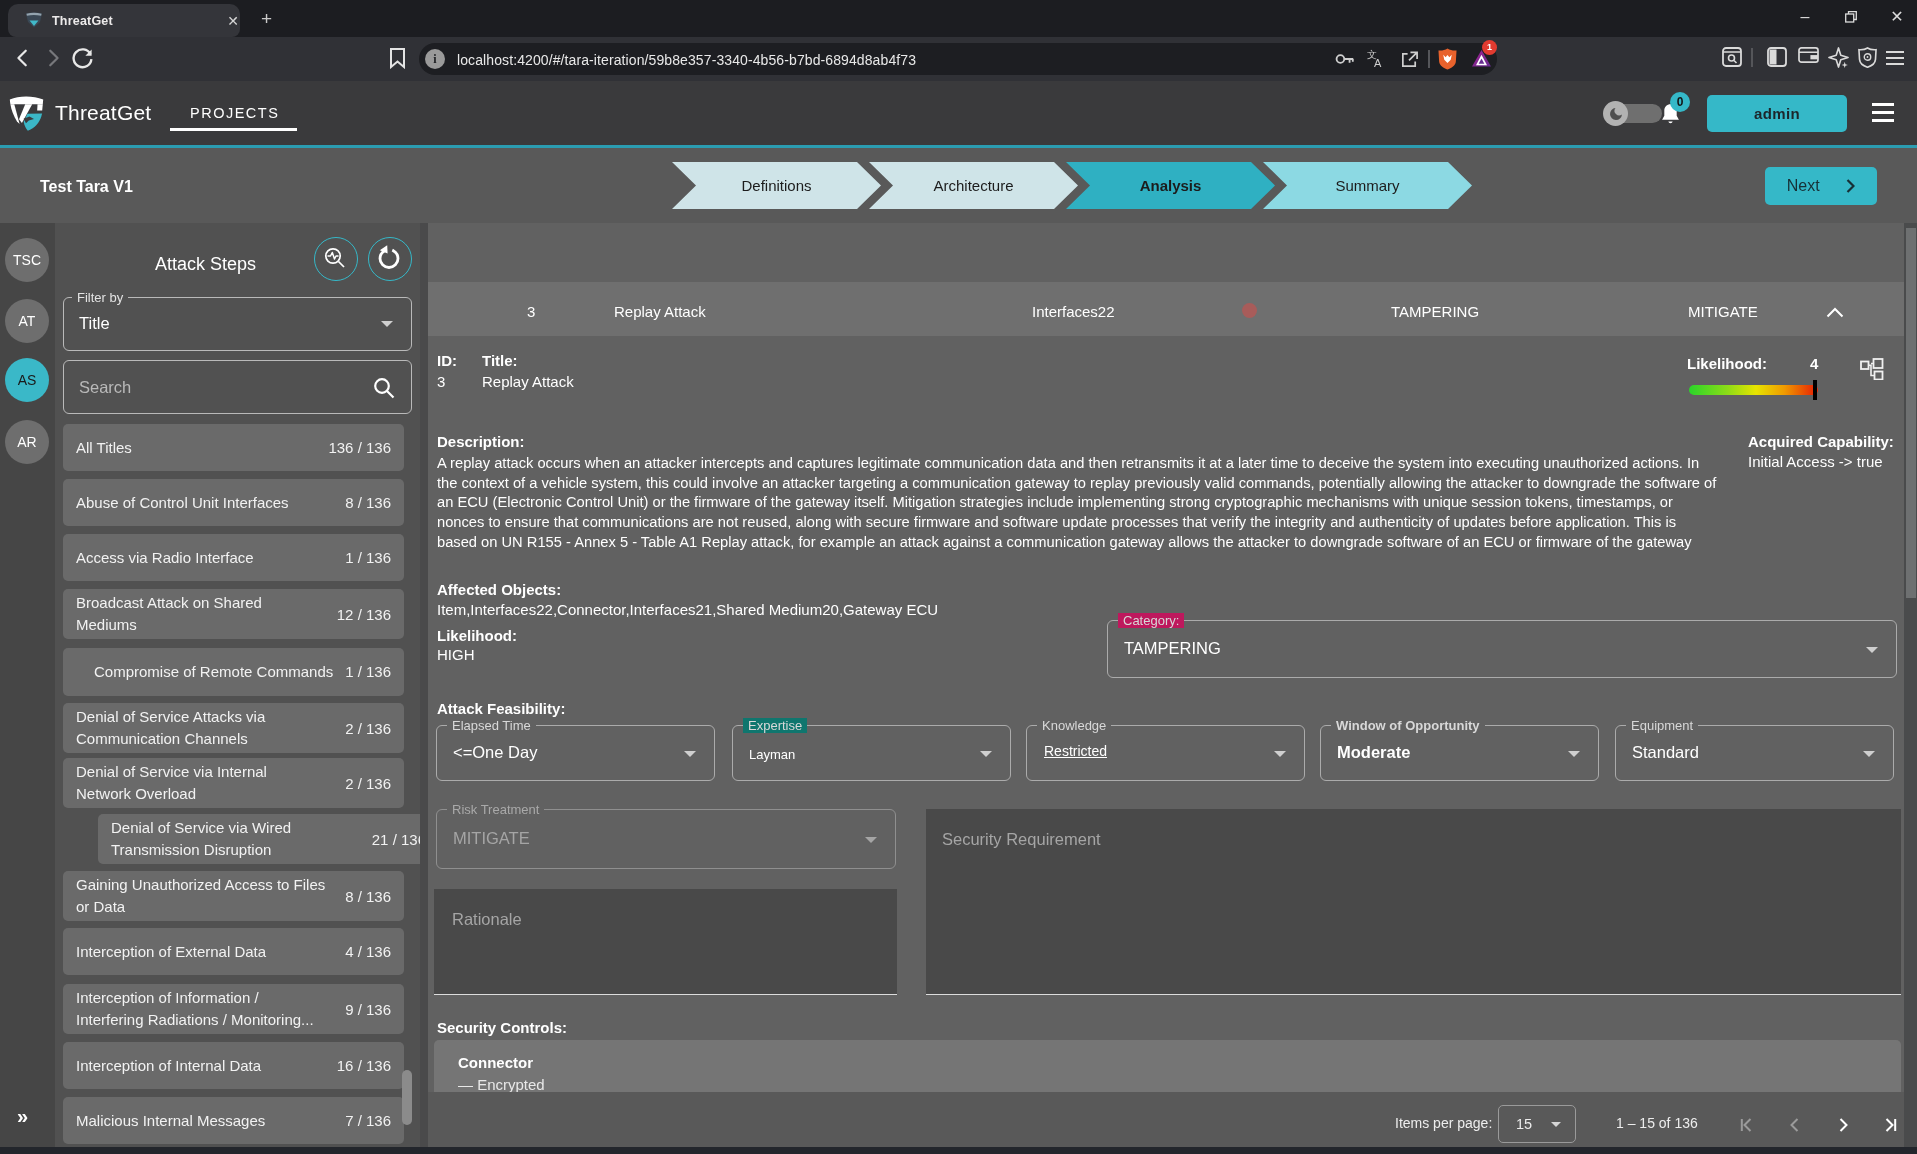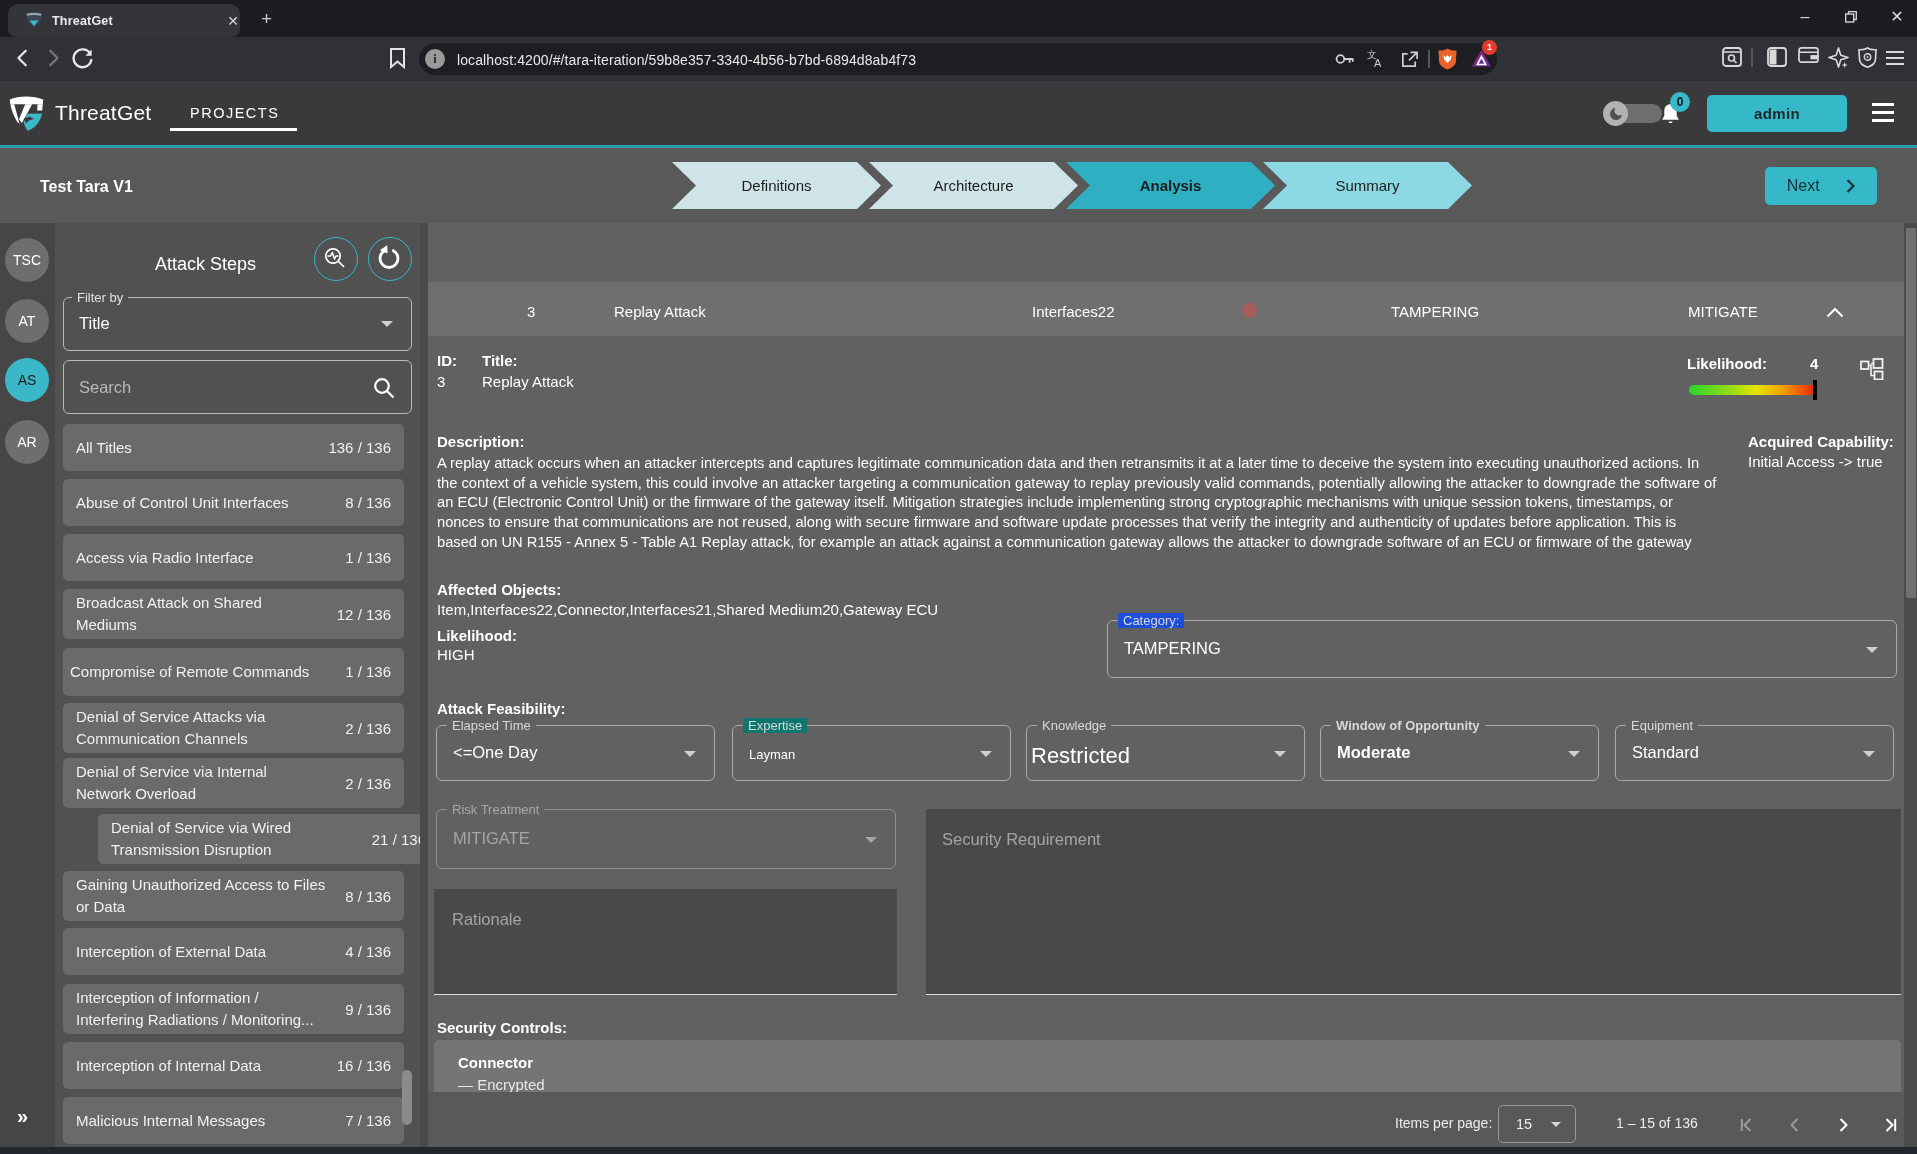--- a/index.html
+++ b/index.html
@@ -230,21 +230,21 @@
         <path d="M15 15 L21.5 21.5" stroke="#fff" stroke-width="2.2"></path>
       </svg>
   </div>
   <div class="item" style="top:201px;height:47px;line-height:47px;"><span style="margin-left:13px">All Titles</span><span class="cnt" style="top:0">136 / 136</span></div>
   <div class="item" style="top:256px;height:47px;line-height:47px;"><span style="margin-left:13px">Abuse of Control Unit Interfaces</span><span class="cnt" style="top:0">8 / 136</span></div>
   <div class="item" style="top:311px;height:47px;line-height:47px;"><span style="margin-left:13px">Access via Radio Interface</span><span class="cnt" style="top:0">1 / 136</span></div>
   <div class="item" style="top:366px;height:50px;">
       <div style="margin:3px 0 0 13px;line-height:22px;">Broadcast Attack on Shared<br>Mediums</div>
       <span class="cnt" style="top:17px">12 / 136</span>
     </div>
-  <div class="item" style="top:425px;height:48px;line-height:48px;"><span style="margin-left:7px">Compromise of Remote Commands</span><span class="cnt" style="top:0">1 / 136</span></div>
+  <div class="item" style="top:425px;height:48px;line-height:48px;"><span style="margin-left:31px">Compromise of Remote Commands</span><span class="cnt" style="top:0">1 / 136</span></div>
   <div class="item" style="top:480px;height:50px;">
       <div style="margin:3px 0 0 13px;line-height:22px;">Denial of Service Attacks via<br>Communication Channels</div>
       <span class="cnt" style="top:17px">2 / 136</span>
     </div>
   <div class="item" style="top:535px;height:50px;">
       <div style="margin:3px 0 0 13px;line-height:22px;">Denial of Service via Internal<br>Network Overload</div>
       <span class="cnt" style="top:17px">2 / 136</span>
     </div>
   <div class="item" style="top:591px;height:50px;margin-left:35px;">
       <div style="margin:3px 0 0 13px;line-height:22px;">Denial of Service via Wired<br>Transmission Disruption</div>
@@ -292,38 +292,38 @@
       </svg>
     <div class="b" style="position:absolute;left:17px;top:97px;">Description:</div>
     <div style="position:absolute;left:17px;top:118px;line-height:19.7px;font-size:14.7px;">A replay attack occurs when an attacker intercepts and captures legitimate communication data and then retransmits it at a later time to deceive the system into executing unauthorized actions. In<br>the context of a vehicle system, this could involve an attacker targeting a communication gateway to replay previously valid commands, potentially allowing the attacker to downgrade the software of<br>an ECU (Electronic Control Unit) or the firmware of the gateway itself. Mitigation strategies include implementing strong cryptographic mechanisms with unique session tokens, timestamps, or<br>nonces to ensure that communications are not reused, along with secure firmware and software update processes that verify the integrity and authenticity of updates before application. This is<br>based on UN R155 - Annex 5 - Table A1 Replay attack, for example an attack against a communication gateway allows the attacker to downgrade software of an ECU or firmware of the gateway</div>
     <div class="b" style="position:absolute;left:1328px;top:97px;">Acquired Capability:</div>
     <div style="position:absolute;left:1328px;top:117px;">Initial Access -&gt; true</div>
     <div class="b" style="position:absolute;left:17px;top:245px;">Affected Objects:</div>
     <div style="position:absolute;left:17px;top:265px;">Item,Interfaces22,Connector,Interfaces21,Shared Medium20,Gateway ECU</div>
     <div class="b" style="position:absolute;left:17px;top:291px;">Likelihood:</div>
     <div style="position:absolute;left:17px;top:310px;">HIGH</div>
     <div class="fieldset" style="left:687px;top:284px;width:790px;height:58px;border-color:#ababab;">
-      <div class="fieldlabel" style="left:10px;background:#1d4ed8;color:#d8d8d8;">Category:</div>
+      <div class="fieldlabel" style="left:10px;background:#be185d;color:#d8d8d8;">Category:</div>
       <div style="position:absolute;left:16px;top:18px;font-size:16.5px;">TAMPERING</div>
       <div style="position:absolute;right:18px;top:26px;width:0;height:0;border-left:6px solid transparent;border-right:6px solid transparent;border-top:6px solid #cfcfcf;"></div>
     </div>
     <div class="b" style="position:absolute;left:17px;top:364px;">Attack Feasibility:</div>
     <div class="fieldset" style="left:16px;top:389px;width:279px;height:56px;border-color:#ababab;">
       <div class="fieldlabel" style="left:10px;background:#616161;color:#d8d8d8;">Elapsed Time</div>
       <div style="position:absolute;left:16px;top:17px;font-size:16.5px;">&lt;=One Day</div>
       <div style="position:absolute;right:18px;top:25px;width:0;height:0;border-left:6px solid transparent;border-right:6px solid transparent;border-top:6px solid #cfcfcf;"></div>
     </div>
     <div class="fieldset" style="left:312px;top:389px;width:279px;height:56px;border-color:#ababab;">
       <div class="fieldlabel" style="left:10px;background:#0f766e;color:#d8d8d8;">Expertise</div>
       <div style="position:absolute;left:16px;top:21px;font-size:13px;">Layman</div>
       <div style="position:absolute;right:18px;top:25px;width:0;height:0;border-left:6px solid transparent;border-right:6px solid transparent;border-top:6px solid #cfcfcf;"></div>
     </div>
     <div class="fieldset" style="left:606px;top:389px;width:279px;height:56px;border-color:#ababab;">
       <div class="fieldlabel" style="left:10px;background:#616161;color:#d8d8d8;">Knowledge</div>
-      <div style="position:absolute;left:4px;top:17px;font-size:22px;">Restricted</div>
+      <div style="position:absolute;left:17px;top:17px;font-size:14px;text-decoration:underline;">Restricted</div>
       <div style="position:absolute;right:18px;top:25px;width:0;height:0;border-left:6px solid transparent;border-right:6px solid transparent;border-top:6px solid #cfcfcf;"></div>
     </div>
     <div class="fieldset" style="left:900px;top:389px;width:279px;height:56px;border-color:#ababab;font-weight:bold;">
       <div class="fieldlabel" style="left:10px;background:#616161;color:#d8d8d8;">Window of Opportunity</div>
       <div style="position:absolute;left:16px;top:17px;font-size:16.5px;">Moderate</div>
       <div style="position:absolute;right:18px;top:25px;width:0;height:0;border-left:6px solid transparent;border-right:6px solid transparent;border-top:6px solid #cfcfcf;"></div>
     </div>
     <div class="fieldset" style="left:1195px;top:389px;width:279px;height:56px;border-color:#ababab;">
       <div class="fieldlabel" style="left:10px;background:#616161;color:#d8d8d8;">Equipment</div>
       <div style="position:absolute;left:16px;top:17px;font-size:16.5px;">Standard</div>

